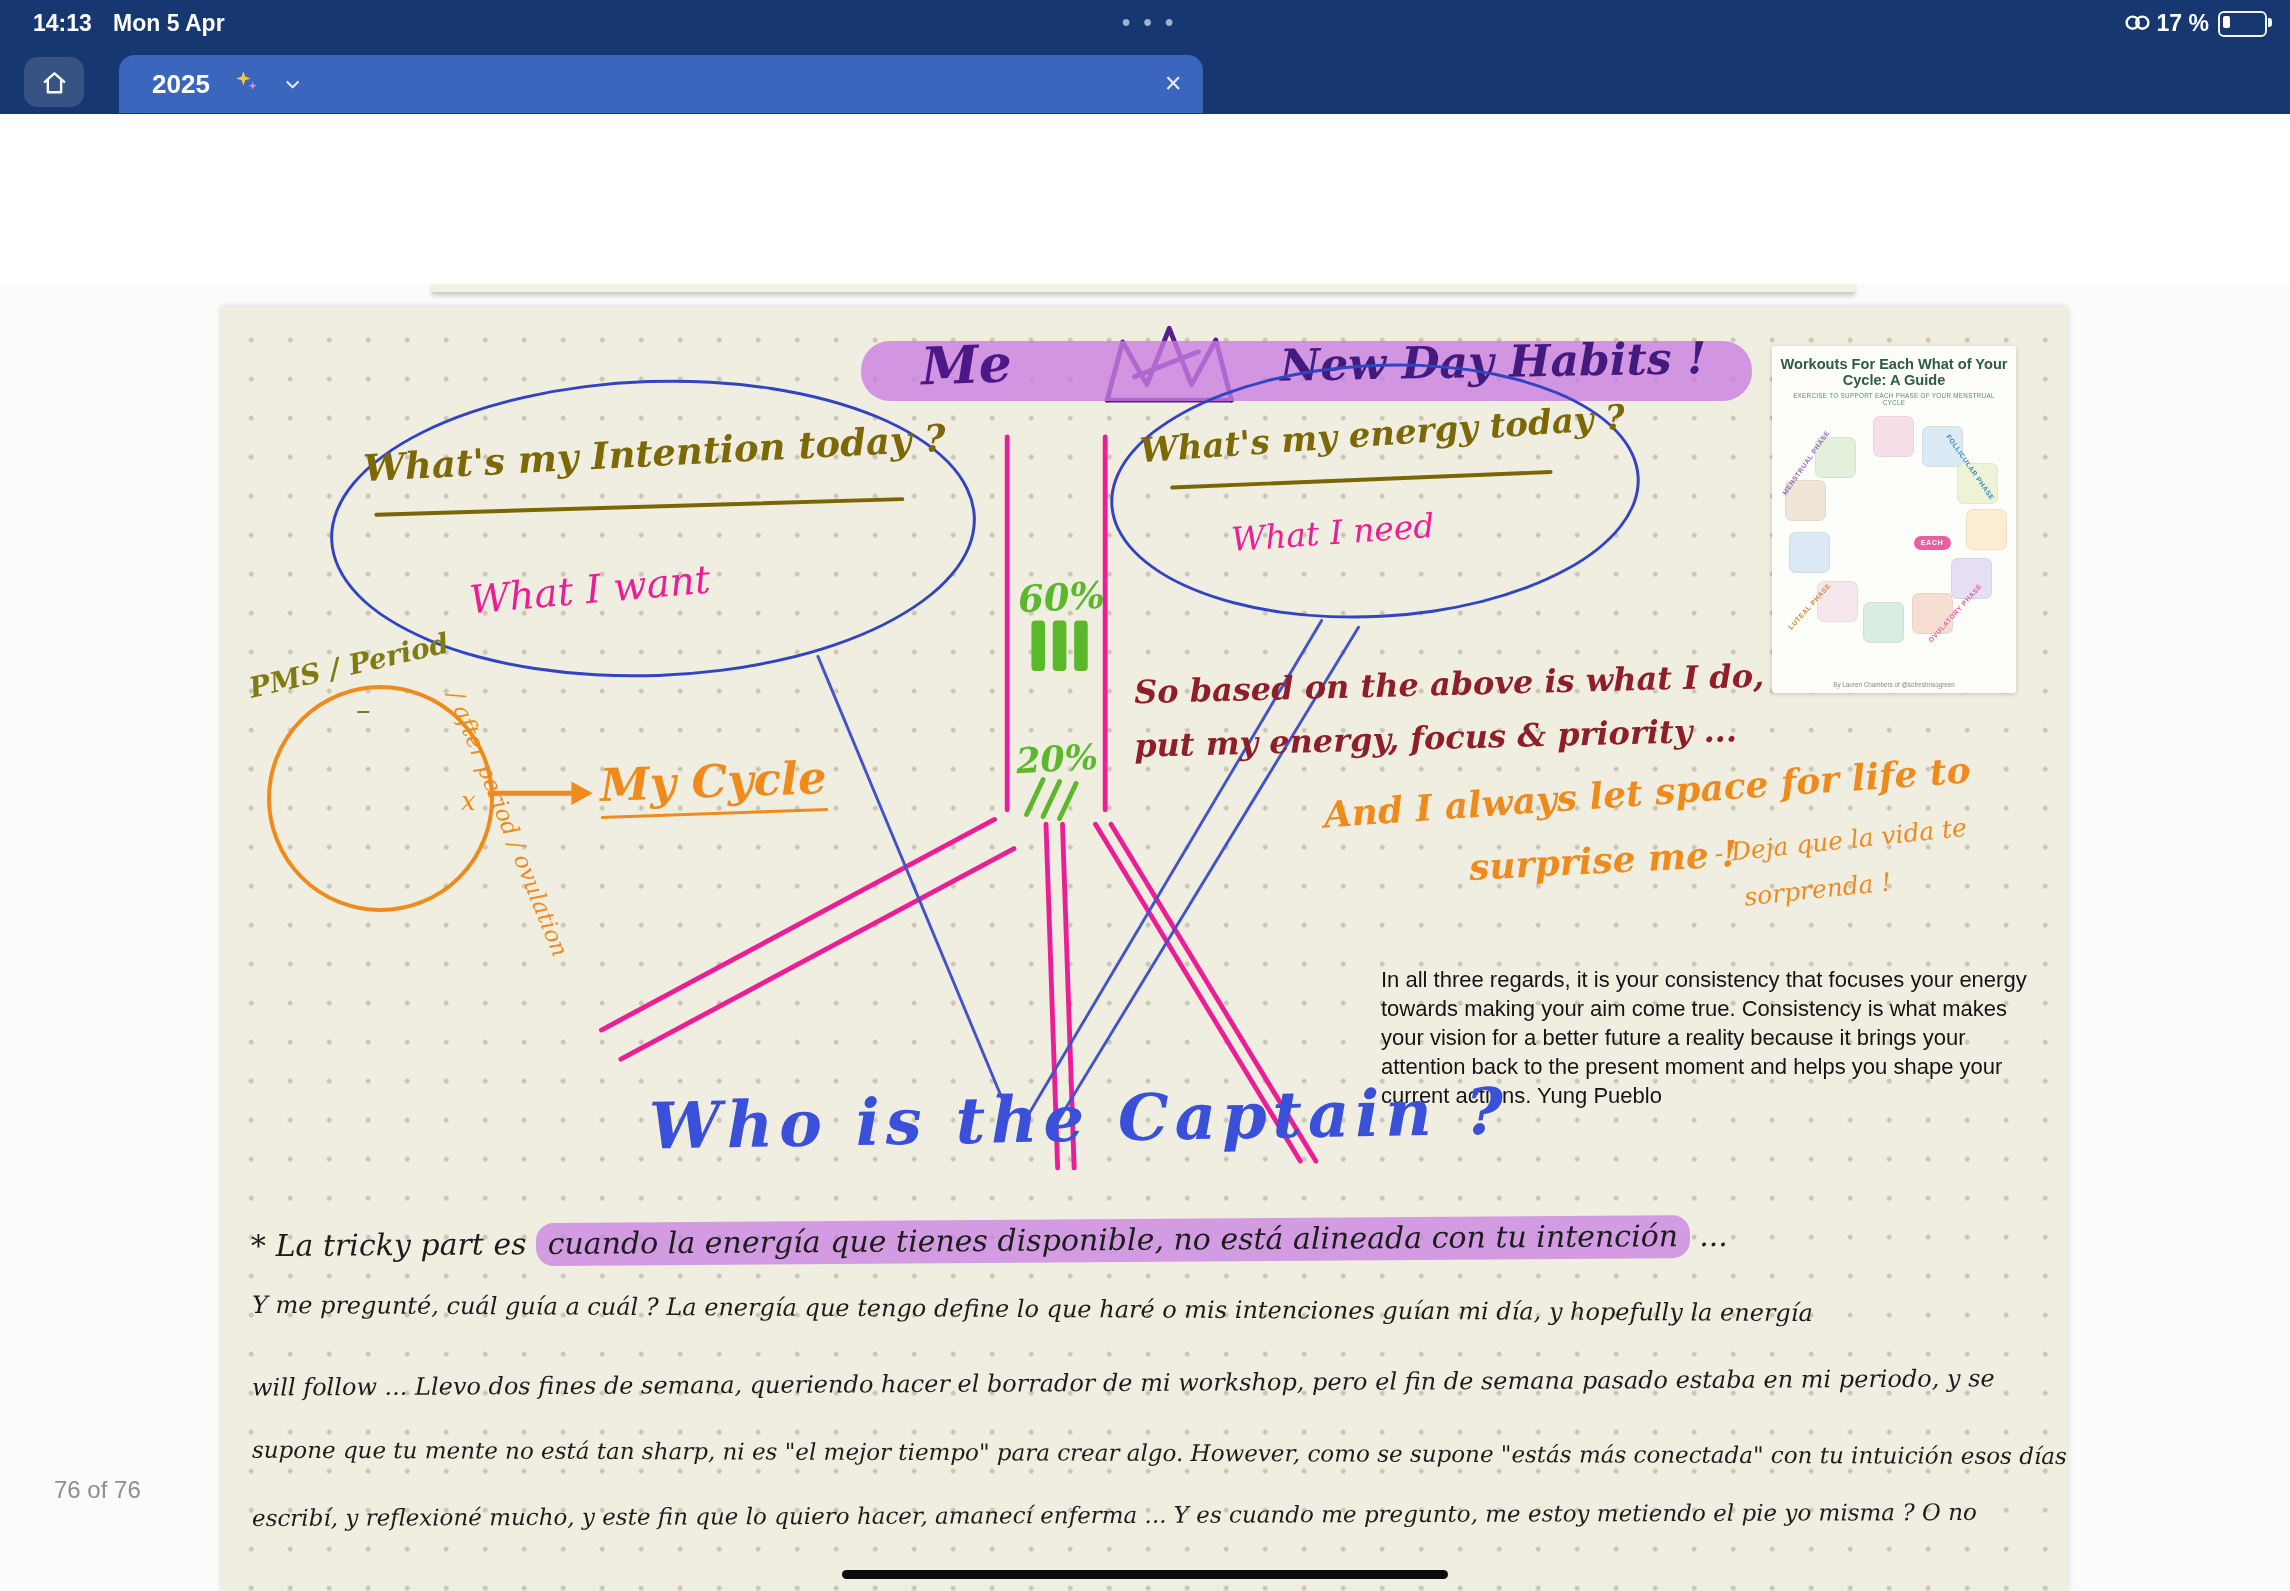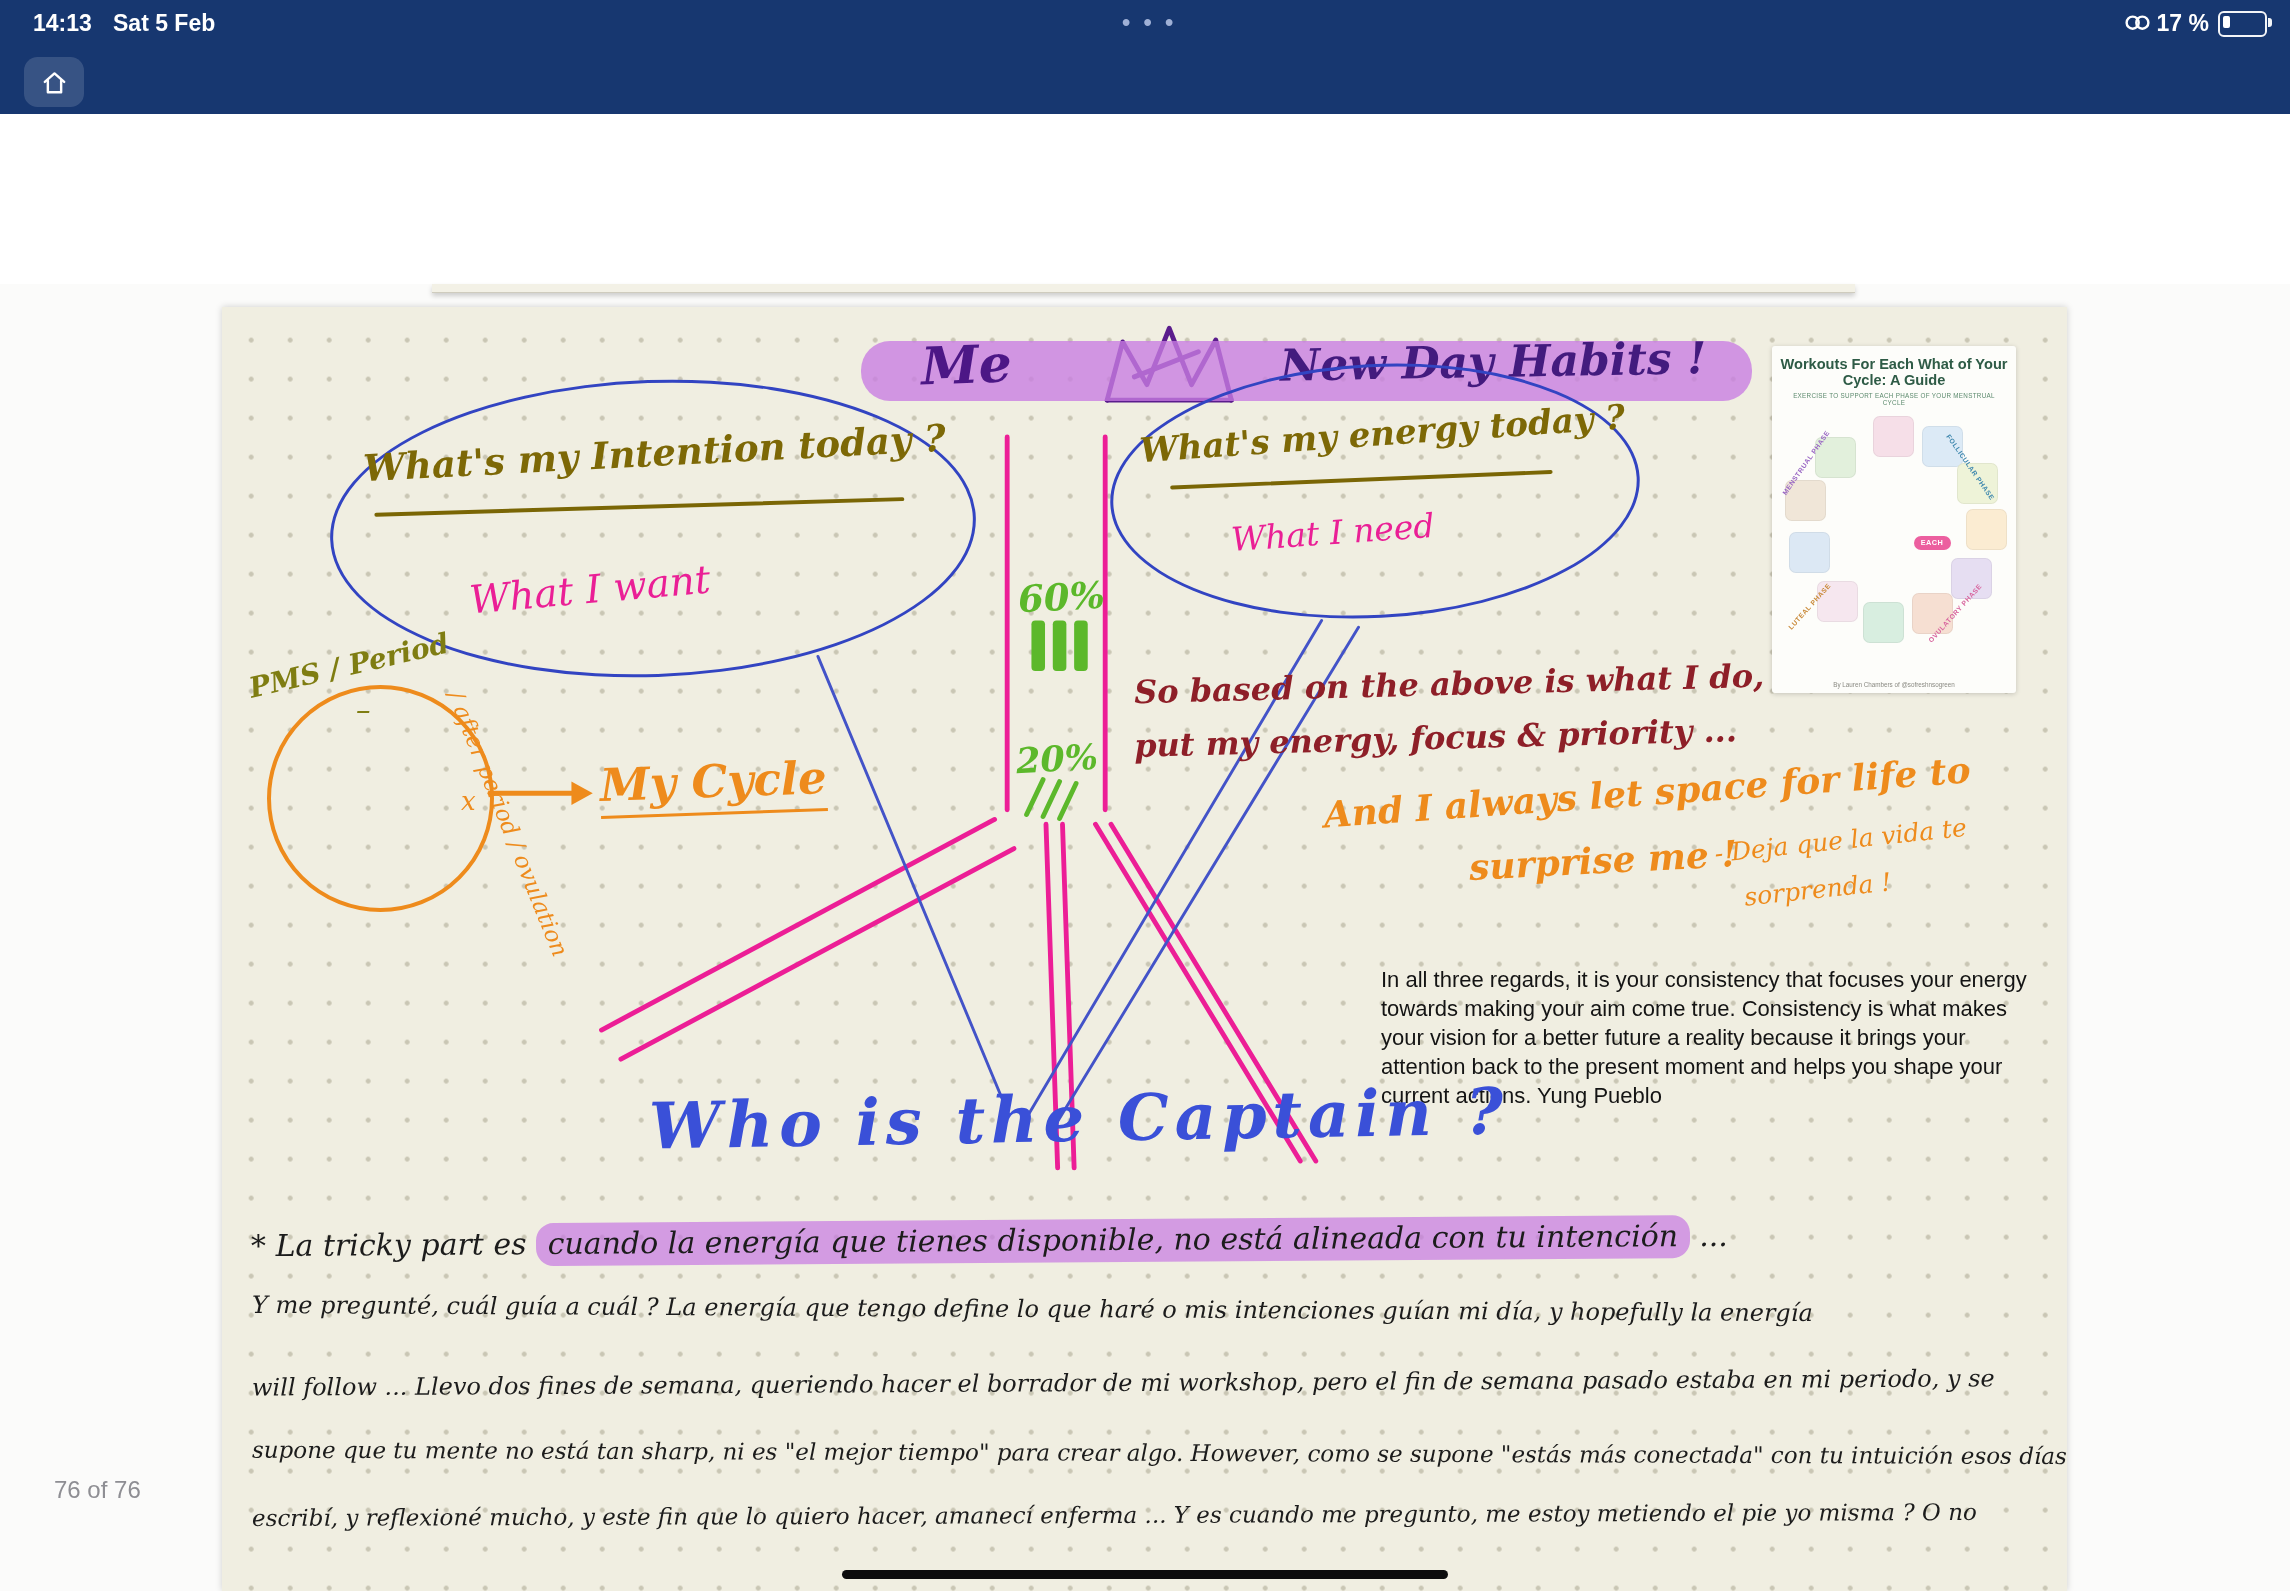--- a/index.html
+++ b/index.html
@@ -68,21 +68,21 @@
   .wcredit{position:absolute;left:0;right:0;bottom:4.9px;text-align:center;font-size:6.3px;color:#8a8a82;}
 </style>
 </head>
 <body>
 
 <div class="screen">
 
   <div class="header">
     <div class="statusbar">
       <span class="st-time">14:13</span>
-      <span class="st-date">Sat 5 Feb</span>
+      <span class="st-date">Mon 5 Apr</span>
       <span class="st-dots">• • •</span>
       <span class="hotspot">
         <svg class="ic" width="29" height="21.3" viewBox="0 0 24 16" style="stroke:#fff;stroke-width:2">
           <circle cx="8" cy="8" r="5"></circle>
             <circle cx="16" cy="8" r="5"></circle>
         </svg>
       </span>
       <span class="st-batt-pct">17 %</span>
       <span class="battery">
           <span class="lvl"></span>
@@ -90,20 +90,35 @@
         </span>
     </div>
 
     <div class="homebtn">
       <svg class="ic" width="29" height="29" viewBox="0 0 24 24" style="stroke:#fff;stroke-width:2">
         <path d="M4 11.5L12 4.5l8 7"></path>
           <path d="M6.5 10.5V20h11v-9.5"></path>
       </svg>
     </div>
 
+    <div class="tab">
+      <span class="tab-label">2025</span>
+      <span class="tab-sparkle">
+        <svg width="25" height="25" viewBox="0 0 24 24" fill="#f5c542">
+          <path d="M9 2l1.7 5.3L16 9l-5.3 1.7L9 16l-1.7-5.3L2 9l5.3-1.7z"></path>
+          <path d="M18 12l1 3 3 1-3 1-1 3-1-3-3-1 3-1z" fill="#e88cc7"></path>
+        </svg>
+      </span>
+      <span class="tab-chevron">
+        <svg class="ic" width="21.3" height="21.3" viewBox="0 0 24 24" style="stroke:#fff;stroke-width:2.4">
+            <polyline points="6 9 12 15 18 9"></polyline>
+          </svg>
+      </span>
+      <span class="tab-close">×</span>
+    </div>
   </div>
 
   <div class="toolbar1">
     <div class="ibtn" style="left:11.6px;top:130px">
       <svg class="ic" width="35" height="35" viewBox="0 0 24 24">
         <rect x="3" y="3" width="8" height="8" rx="2"></rect>
           <rect x="13" y="3" width="8" height="8" rx="2"></rect>
         <rect x="3" y="13" width="8" height="8" rx="2"></rect>
           <rect x="13" y="13" width="8" height="8" rx="2"></rect>
       </svg>

